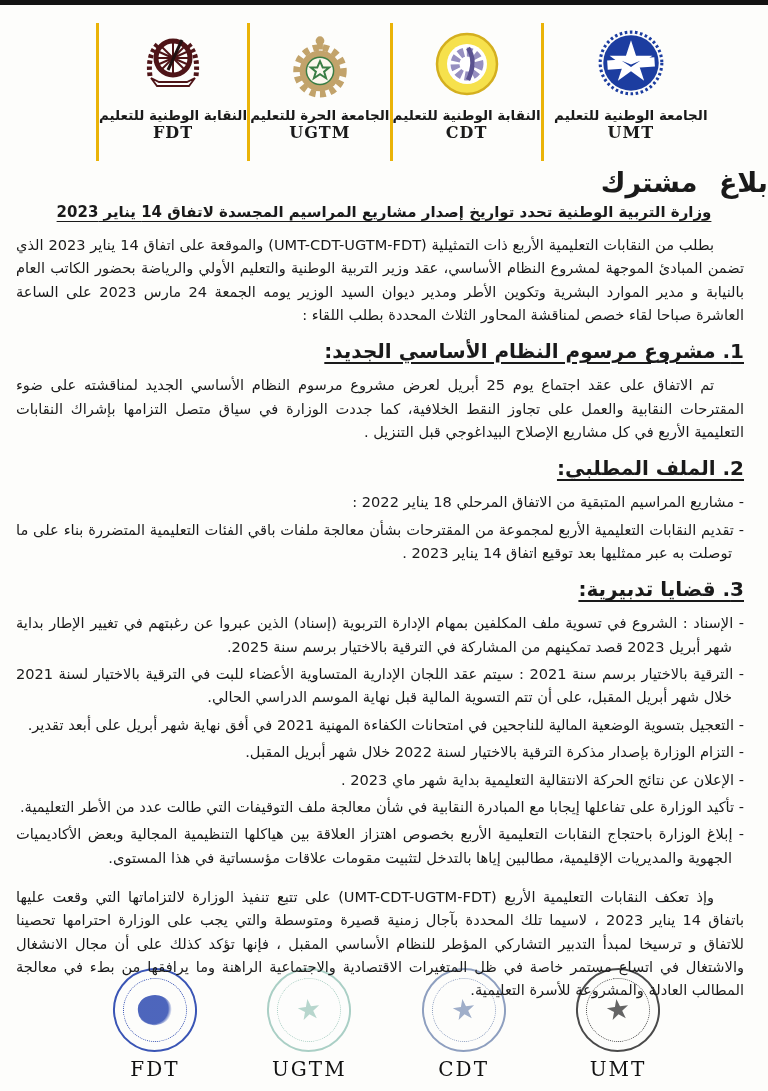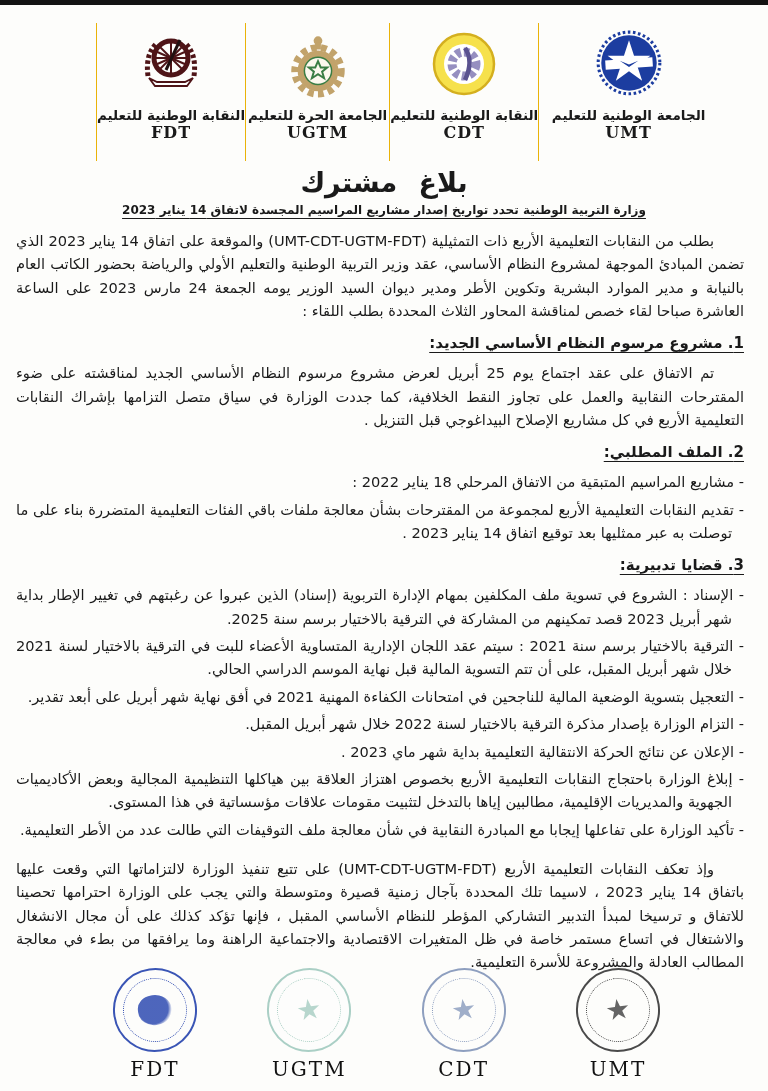--- a/index.html
+++ b/index.html
@@ -9,51 +9,51 @@
     background:#fdfdfb; color:#1a1a1a;
     font-family:"DejaVu Sans", sans-serif;
   }
   .top-edge { height:5px; width:100%; background:#131313; }
 
   
   .header {
     display:flex; margin:18px 50px 0 96px; height:138px;
   }
   .union-col {
-    flex:1; border-left:1px solid #eab308;
+    flex:1; border-left:3px solid #eab308;
     display:flex; flex-direction:column; align-items:center; justify-content:flex-start;
     padding-top:2px;
   }
   .union-col.wide { flex:1.25;align-items:center; }
   .logo { height:82px; display:flex; align-items:center; justify-content:center; }
   .union-ar { font-size:13.5px; font-weight:700; white-space:nowrap; }
   .union-acro { font-size:16px; font-weight:700; font-family:"DejaVu Serif", serif; letter-spacing:1px; }
 
   
   .title {
-    text-align:center; font-size:27px; font-weight:900; margin-top:6px;
+    text-align:right; font-size:27px; font-weight:900; margin-top:6px;
     word-spacing:12px; direction:rtl;
   }
   .subtitle {
-    text-align:center; font-size:12px; font-weight:800; direction:rtl;
+    text-align:center; font-size:15px; font-weight:800; direction:rtl;
     margin-top:5px; text-decoration:underline; text-underline-offset:4px;
   }
 
   
   .doc-body {
     direction:rtl; text-align:justify;
     padding:12px 24px 0 16px;
     font-size:14.6px; line-height:1.6;
     position:relative; z-index:2;
   }
   .para { text-indent:30px; margin-bottom:6px; }
   .flush { text-indent:0; }
   .bullet { padding-right:12px; text-indent:-12px; margin-bottom:4px; }
   .sec-head {
-    font-size:15px; font-weight:800; margin:9px 0 6px;
+    font-size:20px; font-weight:800; margin:9px 0 6px;
     text-decoration:underline; text-underline-offset:4px;
   }
   .closing { margin-top:16px; }
 
   
   .stamps {
     position:absolute; left:0; right:0; bottom:10px; z-index:1;
     display:flex; justify-content:space-between; padding:0 90px 0 95px;
   }
   .stamp-block { display:flex; flex-direction:column; align-items:center; width:120px; }
@@ -173,22 +173,22 @@
     <p class="bullet">- تقديم النقابات التعليمية الأربع لمجموعة من المقترحات بشأن معالجة ملفات باقي الفئات التعليمية المتضررة بناء على ما توصلت به عبر ممثليها بعد توقيع اتفاق 14 يناير 2023 .</p>
   </div>
 
   <div>
     <div class="sec-head">3. قضايا تدبيرية:</div>
     <p class="bullet">- الإسناد : الشروع في تسوية ملف المكلفين بمهام الإدارة التربوية (إسناد) الذين عبروا عن رغبتهم في تغيير الإطار بداية شهر أبريل 2023 قصد تمكينهم من المشاركة في الترقية بالاختيار برسم سنة 2025.</p>
     <p class="bullet">- الترقية بالاختيار برسم سنة 2021 : سيتم عقد اللجان الإدارية المتساوية الأعضاء للبت في الترقية بالاختيار لسنة 2021 خلال شهر أبريل المقبل، على أن تتم التسوية المالية قبل نهاية الموسم الدراسي الحالي.</p>
     <p class="bullet">- التعجيل بتسوية الوضعية المالية للناجحين في امتحانات الكفاءة المهنية 2021 في أفق نهاية شهر أبريل على أبعد تقدير.</p>
     <p class="bullet">- التزام الوزارة بإصدار مذكرة الترقية بالاختيار لسنة 2022 خلال شهر أبريل المقبل.</p>
     <p class="bullet">- الإعلان عن نتائج الحركة الانتقالية التعليمية بداية شهر ماي 2023 .</p>
+    <p class="bullet">- تأكيد الوزارة على تفاعلها إيجابا مع المبادرة النقابية في شأن معالجة ملف التوقيفات التي طالت عدد من الأطر التعليمية.</p>
     <p class="bullet">- إبلاغ الوزارة باحتجاج النقابات التعليمية الأربع بخصوص اهتزاز العلاقة بين هياكلها التنظيمية المجالية وبعض الأكاديميات الجهوية والمديريات الإقليمية، مطالبين إياها بالتدخل لتثبيت مقومات علاقات مؤسساتية في هذا المستوى.</p>
-    <p class="bullet">- تأكيد الوزارة على تفاعلها إيجابا مع المبادرة النقابية في شأن معالجة ملف التوقيفات التي طالت عدد من الأطر التعليمية.</p>
   </div>
 
   <p class="para closing">وإذ تعكف النقابات التعليمية الأربع (UMT-CDT-UGTM-FDT) على تتبع تنفيذ الوزارة لالتزاماتها التي وقعت عليها باتفاق 14 يناير 2023 ، لاسيما تلك المحددة بآجال زمنية قصيرة ومتوسطة والتي يجب على الوزارة احترامها تحصينا للاتفاق و ترسيخا لمبدأ التدبير التشاركي المؤطر للنظام الأساسي المقبل ، فإنها تؤكد كذلك على أن مجال الانشغال والاشتغال في اتساع مستمر خاصة في ظل المتغيرات الاقتصادية والاجتماعية الراهنة وما يرافقها من بطء في معالجة المطالب العادلة والمشروعة للأسرة التعليمية.</p>
 </div>
 
 <div class="stamps">
   <div class="stamp-block">
     <div class="stamp stamp-fdt">
         <span class="blob"></span>
       </div>

